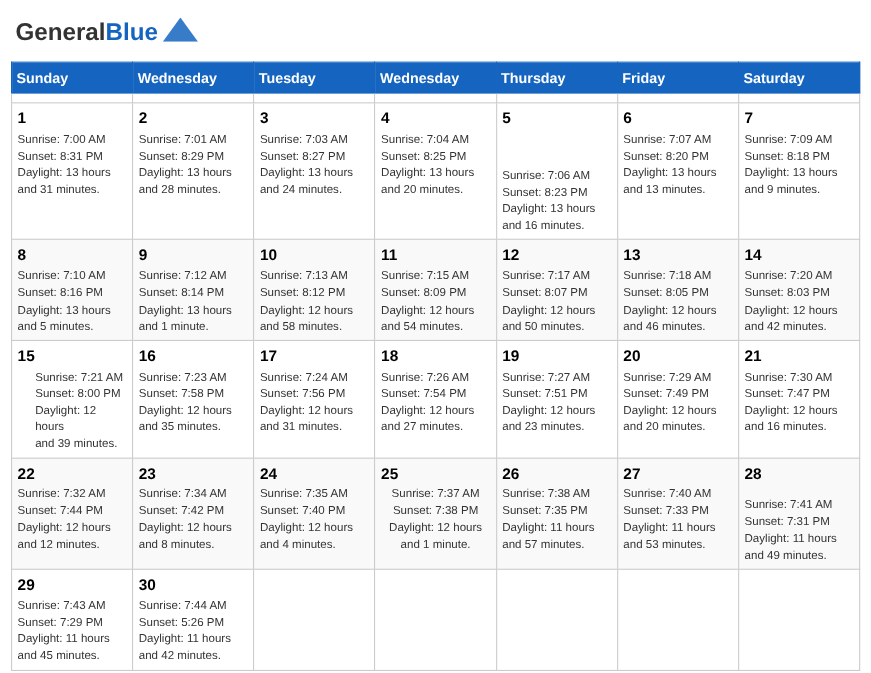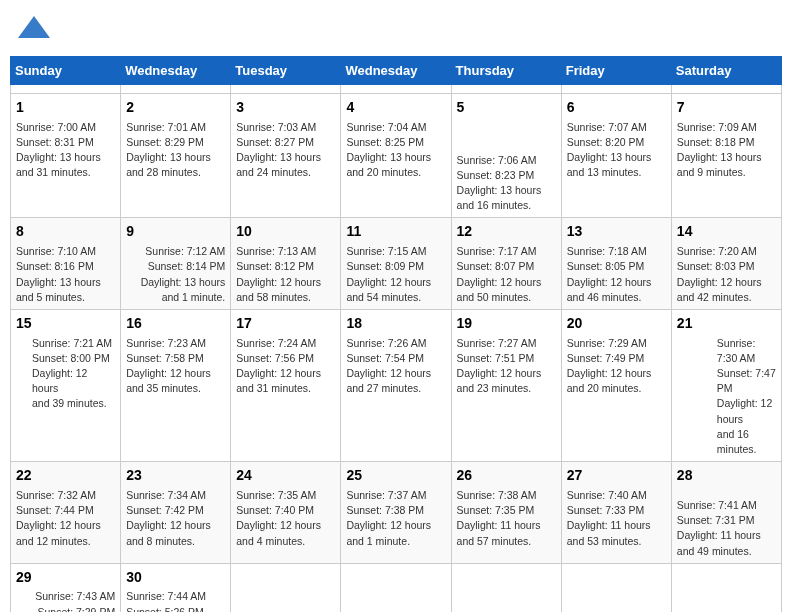--- a/index.html
+++ b/index.html
@@ -83,20 +83,23 @@
     td.empty {
       background: #fff !important;
     }
   </style>
 </head>
 <body>
 
 <div class="header">
   <div class="logo">
     <div style="display:flex;align-items:center;">
+      <span class="logo-text">
+        <span>General</span><span class="blue">Blue</span>
+      </span>
       <svg width="32" height="22" viewBox="0 0 32 22" style="margin-left:4px;margin-bottom:4px;">
         <polygon points="0,22 16,0 32,22" fill="#1565C0" opacity="0.85"></polygon>
       </svg>
     </div>
   </div>
   <div class="title-area">
     <div class="month-title"></div>
     <div class="subtitle"></div>
   </div>
 </div>
@@ -177,21 +180,21 @@
       <tr>
         <td>
           <span class="day-num">8</span>
           <div class="day-info" style="white-space: pre-line;">Sunrise: 7:10 AM
 Sunset: 8:16 PM
 Daylight: 13 hours
 and 5 minutes.</div>
         </td>
         <td>
           <span class="day-num">9</span>
-          <div class="day-info" style="white-space: pre-line; text-align: right;">Sunrise: 7:12 AM
+          <div class="day-info" style="white-space: pre-line;">Sunrise: 7:12 AM
 Sunset: 8:14 PM
 Daylight: 13 hours
 and 1 minute.</div>
         </td>
         <td>
           <span class="day-num">10</span>
           <div class="day-info" style="white-space: pre-line;">Sunrise: 7:13 AM
 Sunset: 8:12 PM
 Daylight: 12 hours
 and 58 minutes.</div>
@@ -263,21 +266,21 @@
         </td>
         <td>
           <span class="day-num">20</span>
           <div class="day-info" style="white-space: pre-line;">Sunrise: 7:29 AM
 Sunset: 7:49 PM
 Daylight: 12 hours
 and 20 minutes.</div>
         </td>
         <td>
           <span class="day-num">21</span>
-          <div class="day-info" style="white-space: pre-line; margin-left: 40px;">Sunrise: 7:30 AM
+          <div class="day-info" style="white-space: pre-line;">Sunrise: 7:30 AM
 Sunset: 7:47 PM
 Daylight: 12 hours
 and 16 minutes.</div>
         </td>
       </tr>
       <tr>
         <td>
           <span class="day-num">22</span>
           <div class="day-info" style="white-space: pre-line;">Sunrise: 7:32 AM
 Sunset: 7:44 PM
@@ -293,21 +296,21 @@
         </td>
         <td>
           <span class="day-num">24</span>
           <div class="day-info" style="white-space: pre-line;">Sunrise: 7:35 AM
 Sunset: 7:40 PM
 Daylight: 12 hours
 and 4 minutes.</div>
         </td>
         <td>
           <span class="day-num">25</span>
-          <div class="day-info" style="white-space: pre-line;">Sunrise: 7:37 AM
+          <div class="day-info" style="white-space: pre-line; text-align: center;">Sunrise: 7:37 AM
 Sunset: 7:38 PM
 Daylight: 12 hours
 and 1 minute.</div>
         </td>
         <td>
           <span class="day-num">26</span>
           <div class="day-info" style="white-space: pre-line;">Sunrise: 7:38 AM
 Sunset: 7:35 PM
 Daylight: 11 hours
 and 57 minutes.</div>
@@ -323,21 +326,21 @@
           <span class="day-num">28</span>
           <div class="day-info" style="white-space: pre-line; margin-top: 12px;">Sunrise: 7:41 AM
 Sunset: 7:31 PM
 Daylight: 11 hours
 and 49 minutes.</div>
         </td>
       </tr>
       <tr>
         <td>
           <span class="day-num">29</span>
-          <div class="day-info" style="white-space: pre-line; text-align: right;">Sunrise: 7:43 AM
+          <div class="day-info" style="white-space: pre-line;">Sunrise: 7:43 AM
 Sunset: 7:29 PM
 Daylight: 11 hours
 and 45 minutes.</div>
         </td>
         <td>
           <span class="day-num">30</span>
           <div class="day-info" style="white-space: pre-line;">Sunrise: 7:44 AM
 Sunset: 5:26 PM
 Daylight: 11 hours
 and 42 minutes.</div>

